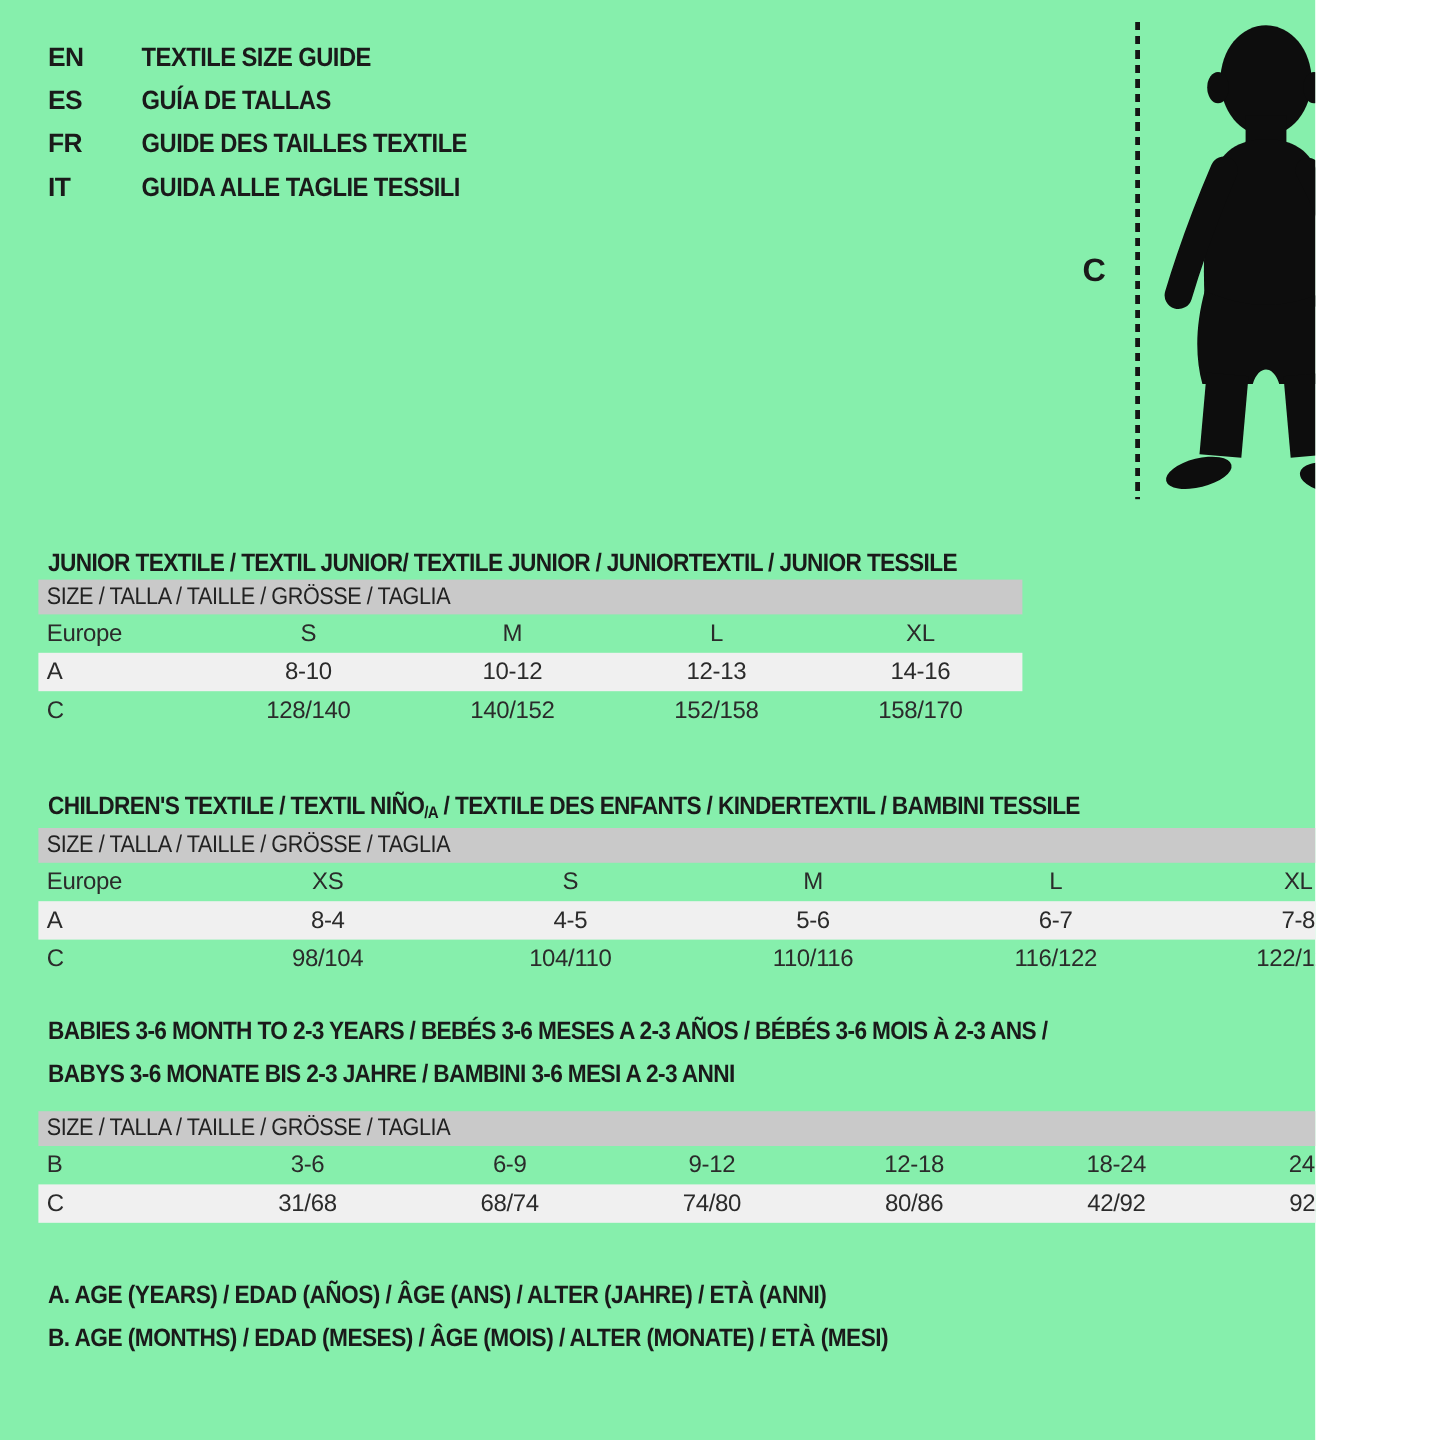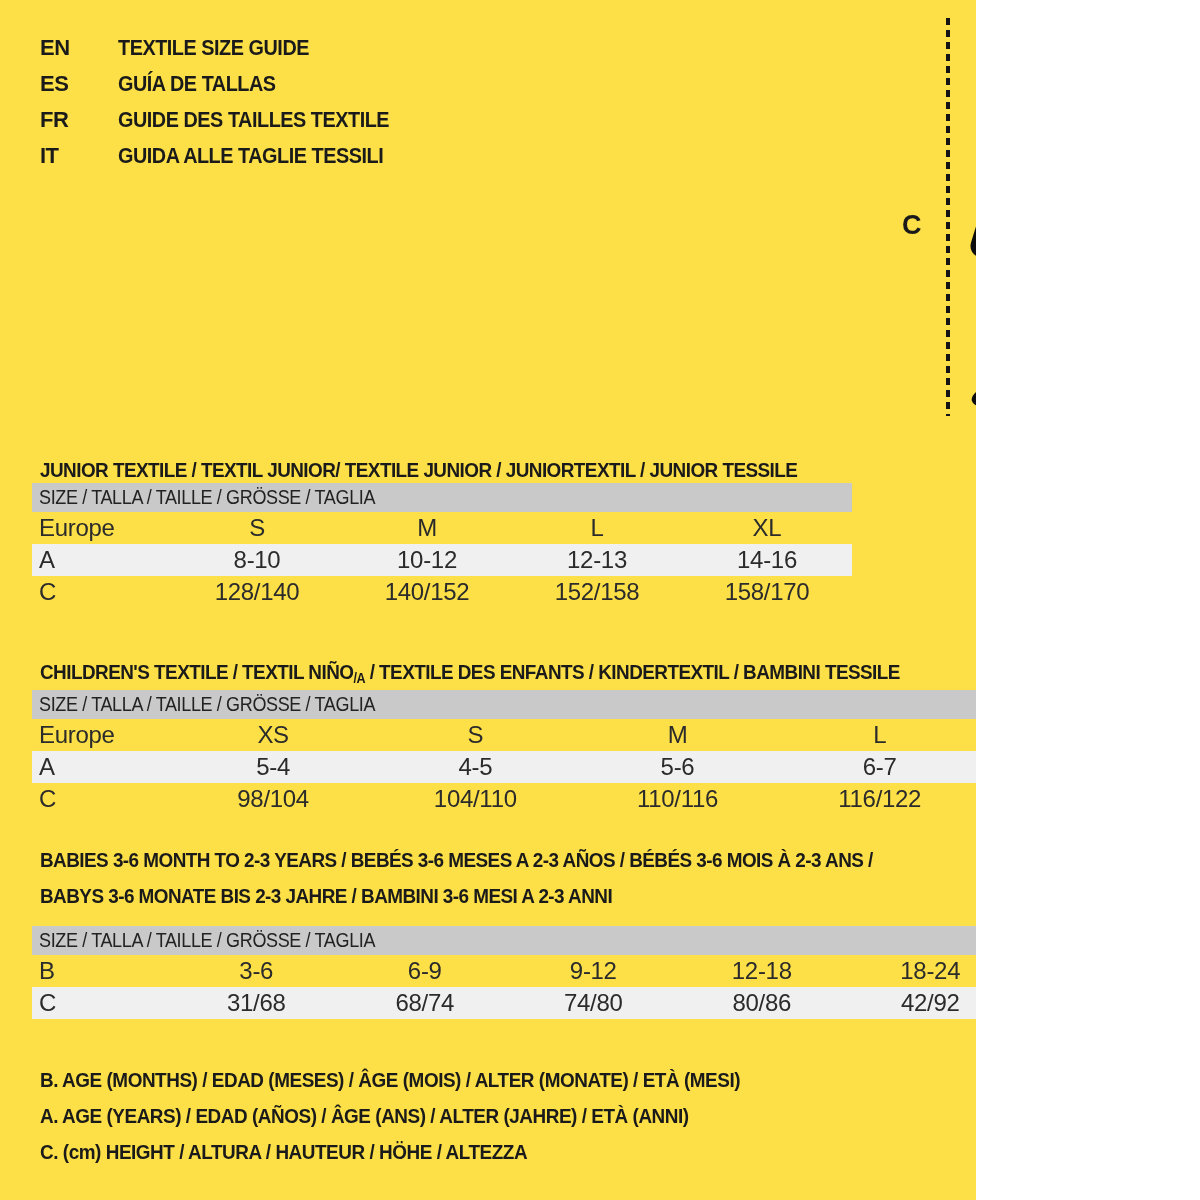--- a/index.html
+++ b/index.html
@@ -1,21 +1,21 @@
 <!DOCTYPE html>
 <html><head>
 <meta charset="utf-8">
 <style>
   * { margin: 0; padding: 0; box-sizing: border-box; }
   html, body { background: #ffffff; }
   .page {
     position: relative;
-    width: 976px;
+    width: 1096px;
     height: 1200px;
-    background: #fde047;
+    background: #86efac;
     font-family: "Liberation Sans", sans-serif;
     color: #1a1a1a;
     overflow: hidden;
   }
   .cond { display: inline-block; transform: scaleX(0.9); transform-origin: 0 50%; white-space: nowrap; }
 
   
   .lang-list { position: absolute; left: 40px; top: 30px; }
   .lang-row { display: flex; height: 36px; align-items: center; }
   .lang-code { width: 78px; font-size: 22px; font-weight: 700; letter-spacing: -0.5px; }
@@ -32,21 +32,21 @@
   
   .sec-heading { position: absolute; left: 40px; font-size: 21px; font-weight: 700; letter-spacing: -0.6px; white-space: nowrap; }
   .sec-heading .subscr { font-size: 14px; vertical-align: -4px; font-weight: 700; }
   .heading-line { display: block; height: 36px; }
 
   .sizetable { position: absolute; left: 32px; }
   .thead {
     height: 29px; background: #c9c9c9; display: flex; align-items: center;
     padding-left: 7px; font-size: 20px; font-weight: 400; letter-spacing: -0.4px; color: #222222;
   }
-  .trow { display: flex; align-items: center; height: 32px; font-size: 24px; color: #2b2b2b; letter-spacing: -0.3px; }
+  .trow { display: flex; align-items: center; height: 32px; font-size: 20px; color: #2b2b2b; letter-spacing: -0.3px; }
   .trow.alt { background: #f0f0f0; }
   .trow .lbl { width: 140px; padding-left: 7px; }
   .trow .cell { flex: 1; text-align: center; }
 
   .tbl-junior { top: 483px; width: 820px; }
   .tbl-children { top: 690px; width: 1151px; }
   .tbl-babies { top: 926px; width: 1151px; }
 
   .hd-junior { top: 458px; }
   .hd-children { top: 660px; }
@@ -139,21 +139,21 @@
     <div class="trow">
       <span class="lbl">Europe</span>
       <span class="cell">XS</span>
       <span class="cell">S</span>
       <span class="cell">M</span>
       <span class="cell">L</span>
       <span class="cell">XL</span>
     </div>
     <div class="trow alt">
       <span class="lbl">A</span>
-      <span class="cell">5-4</span>
+      <span class="cell">8-4</span>
       <span class="cell">4-5</span>
       <span class="cell">5-6</span>
       <span class="cell">6-7</span>
       <span class="cell">7-8</span>
     </div>
     <div class="trow">
       <span class="lbl">C</span>
       <span class="cell">98/104</span>
       <span class="cell">104/110</span>
       <span class="cell">110/116</span>
@@ -184,18 +184,17 @@
       <span class="cell">31/68</span>
       <span class="cell">68/74</span>
       <span class="cell">74/80</span>
       <span class="cell">80/86</span>
       <span class="cell">42/92</span>
       <span class="cell">92/98</span>
     </div>
   </div>
 
   <div class="footnotes">
+    <span class="footnote"><span class="cond">A. AGE (YEARS) / EDAD (AÑOS) / ÂGE (ANS) / ALTER (JAHRE) / ETÀ (ANNI)</span></span>
     <span class="footnote"><span class="cond">B. AGE (MONTHS) / EDAD (MESES) / ÂGE (MOIS) / ALTER (MONATE) / ETÀ (MESI)</span></span>
-    <span class="footnote"><span class="cond">A. AGE (YEARS) / EDAD (AÑOS) / ÂGE (ANS) / ALTER (JAHRE) / ETÀ (ANNI)</span></span>
-    <span class="footnote"><span class="cond">C. (cm) HEIGHT / ALTURA / HAUTEUR / HÖHE / ALTEZZA</span></span>
   </div>
 
 </div>
 
 </body></html>

